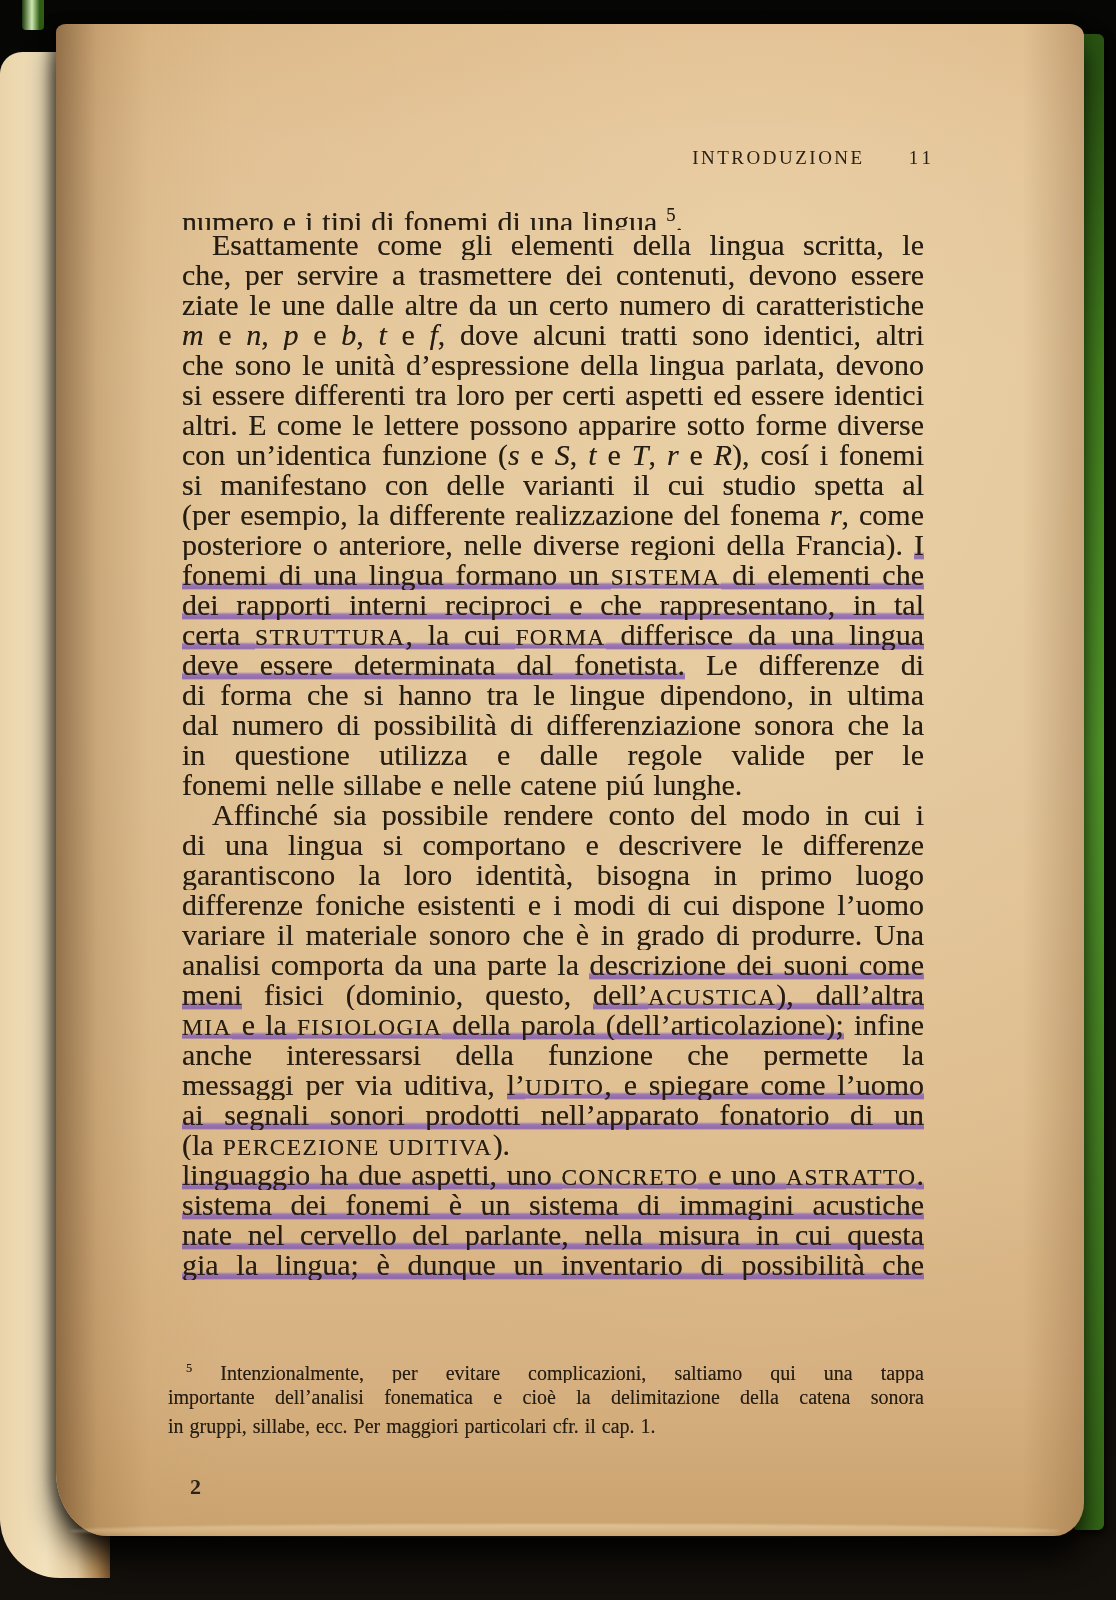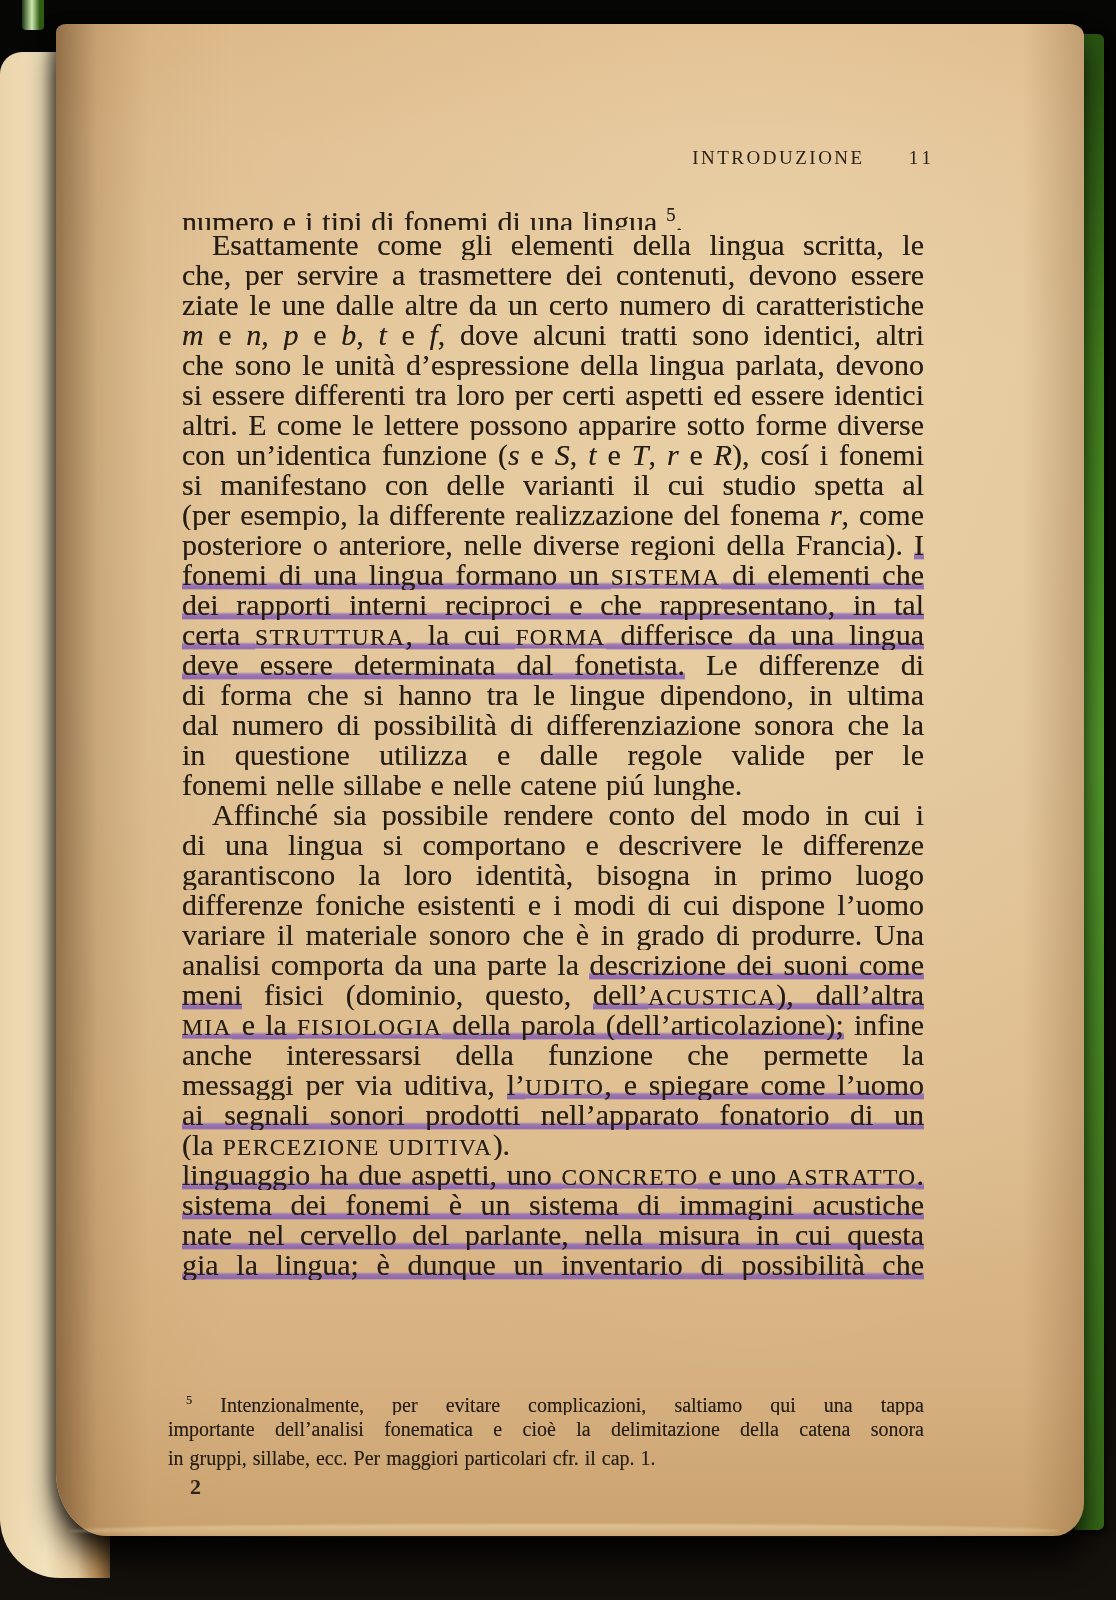--- a/index.html
+++ b/index.html
@@ -73,21 +73,21 @@
     background-image:linear-gradient(to bottom,
       rgba(0,0,0,0) 71%,
       rgba(148,112,192,.20) 74%,
       rgba(138,99,184,.78) 80%,
       rgba(130,90,178,.85) 92%,
       rgba(148,112,192,.28) 96%,
       rgba(0,0,0,0) 98%);
   }
 
   .footnote{
-    position:absolute;left:168px;top:1386px;width:756px;
+    position:absolute;left:168px;top:1354px;width:756px;
     font-size:20px;line-height:29px;color:#261d12;
     word-spacing:1px;text-shadow:0 0 .5px rgba(38,29,18,.5);
   }
   .footnote .line{height:29px;}
   .footnote .line.ind{text-indent:18px;}
 
   .folio{
     position:absolute;left:190px;top:1474px;
     font-size:22px;font-weight:600;color:#2c2216;
   }

